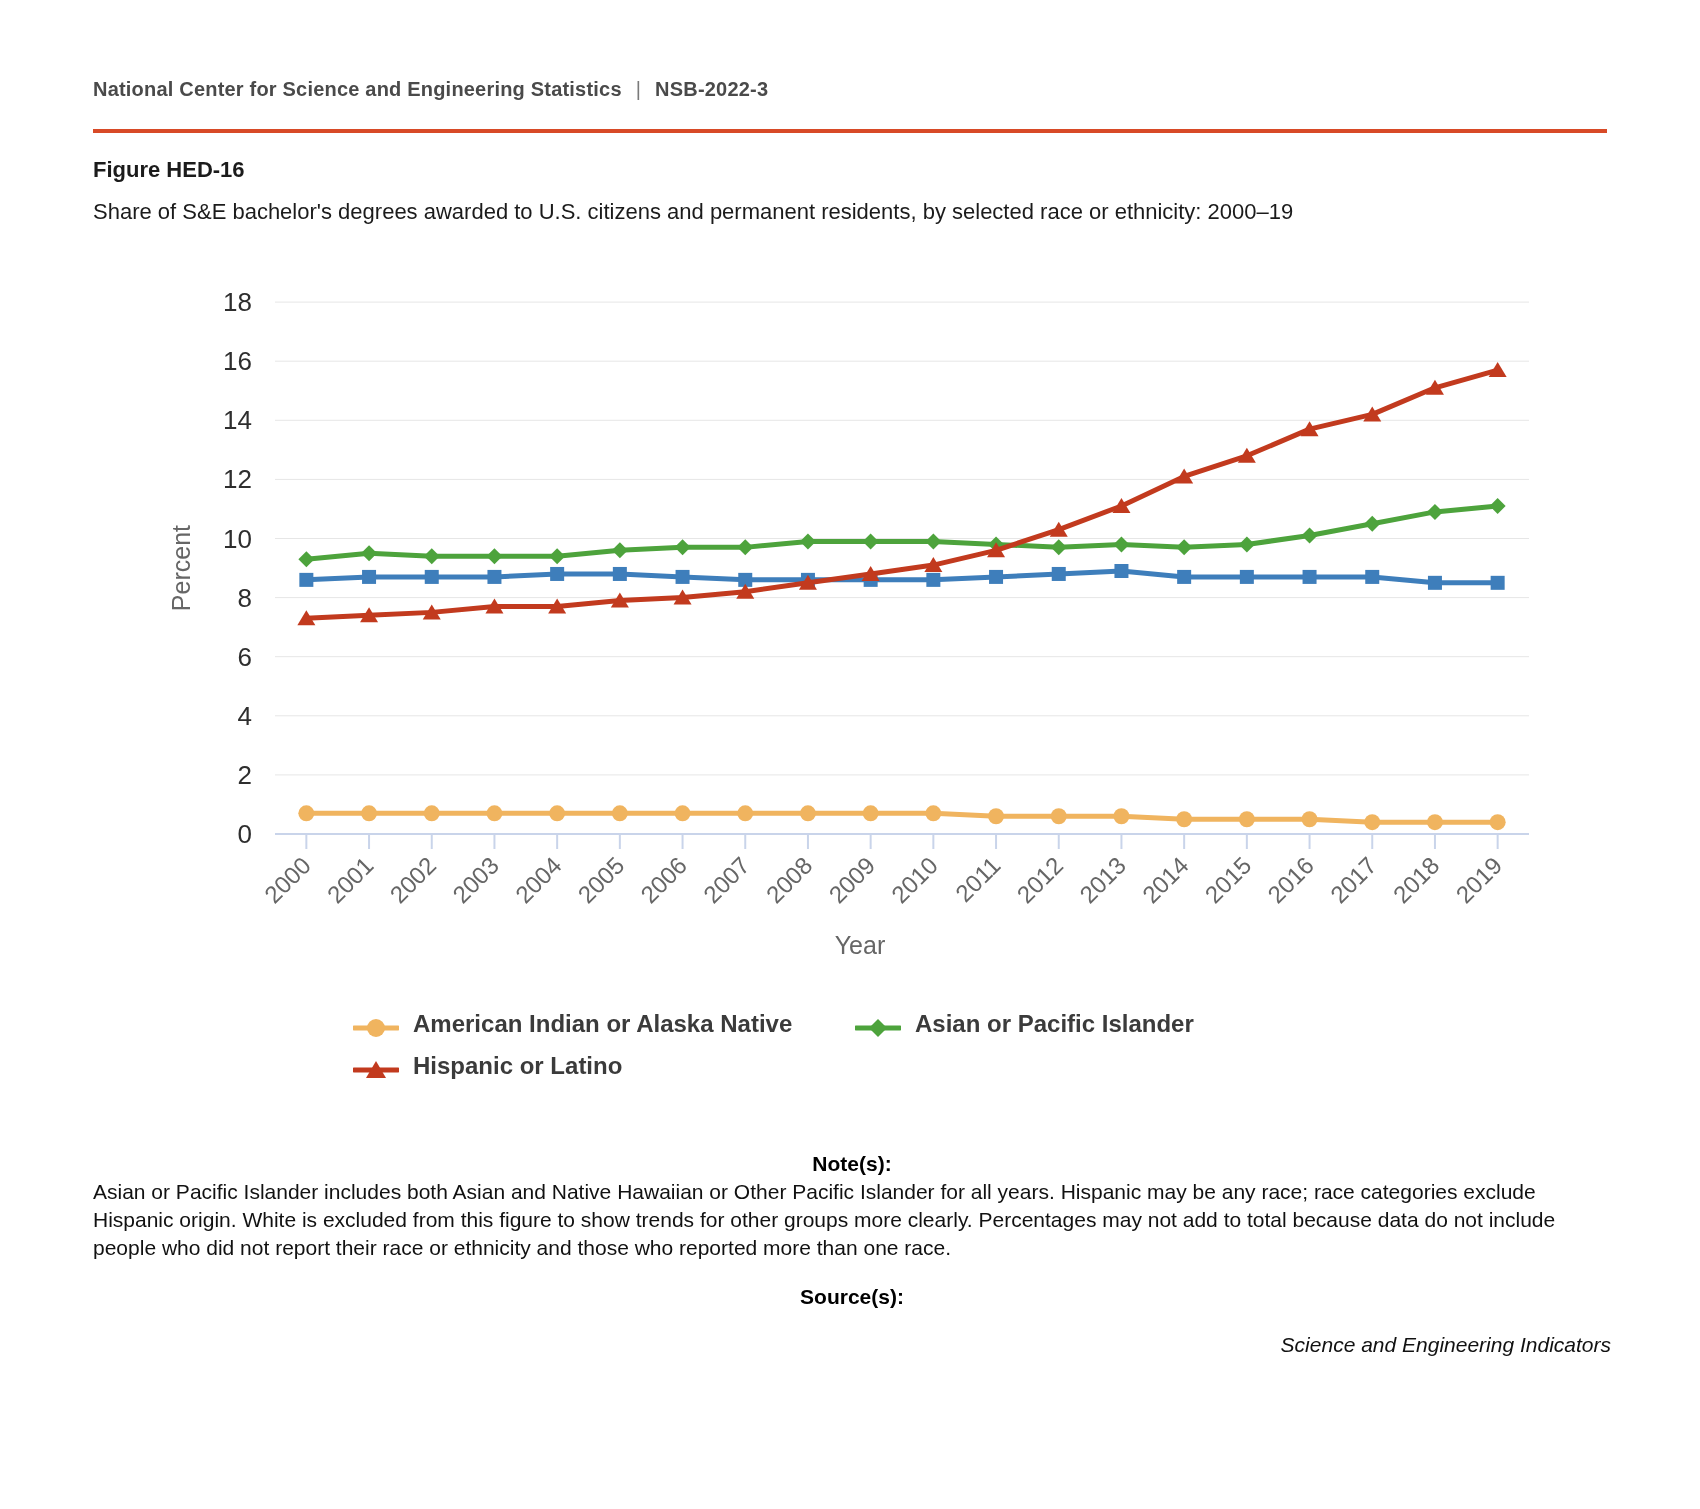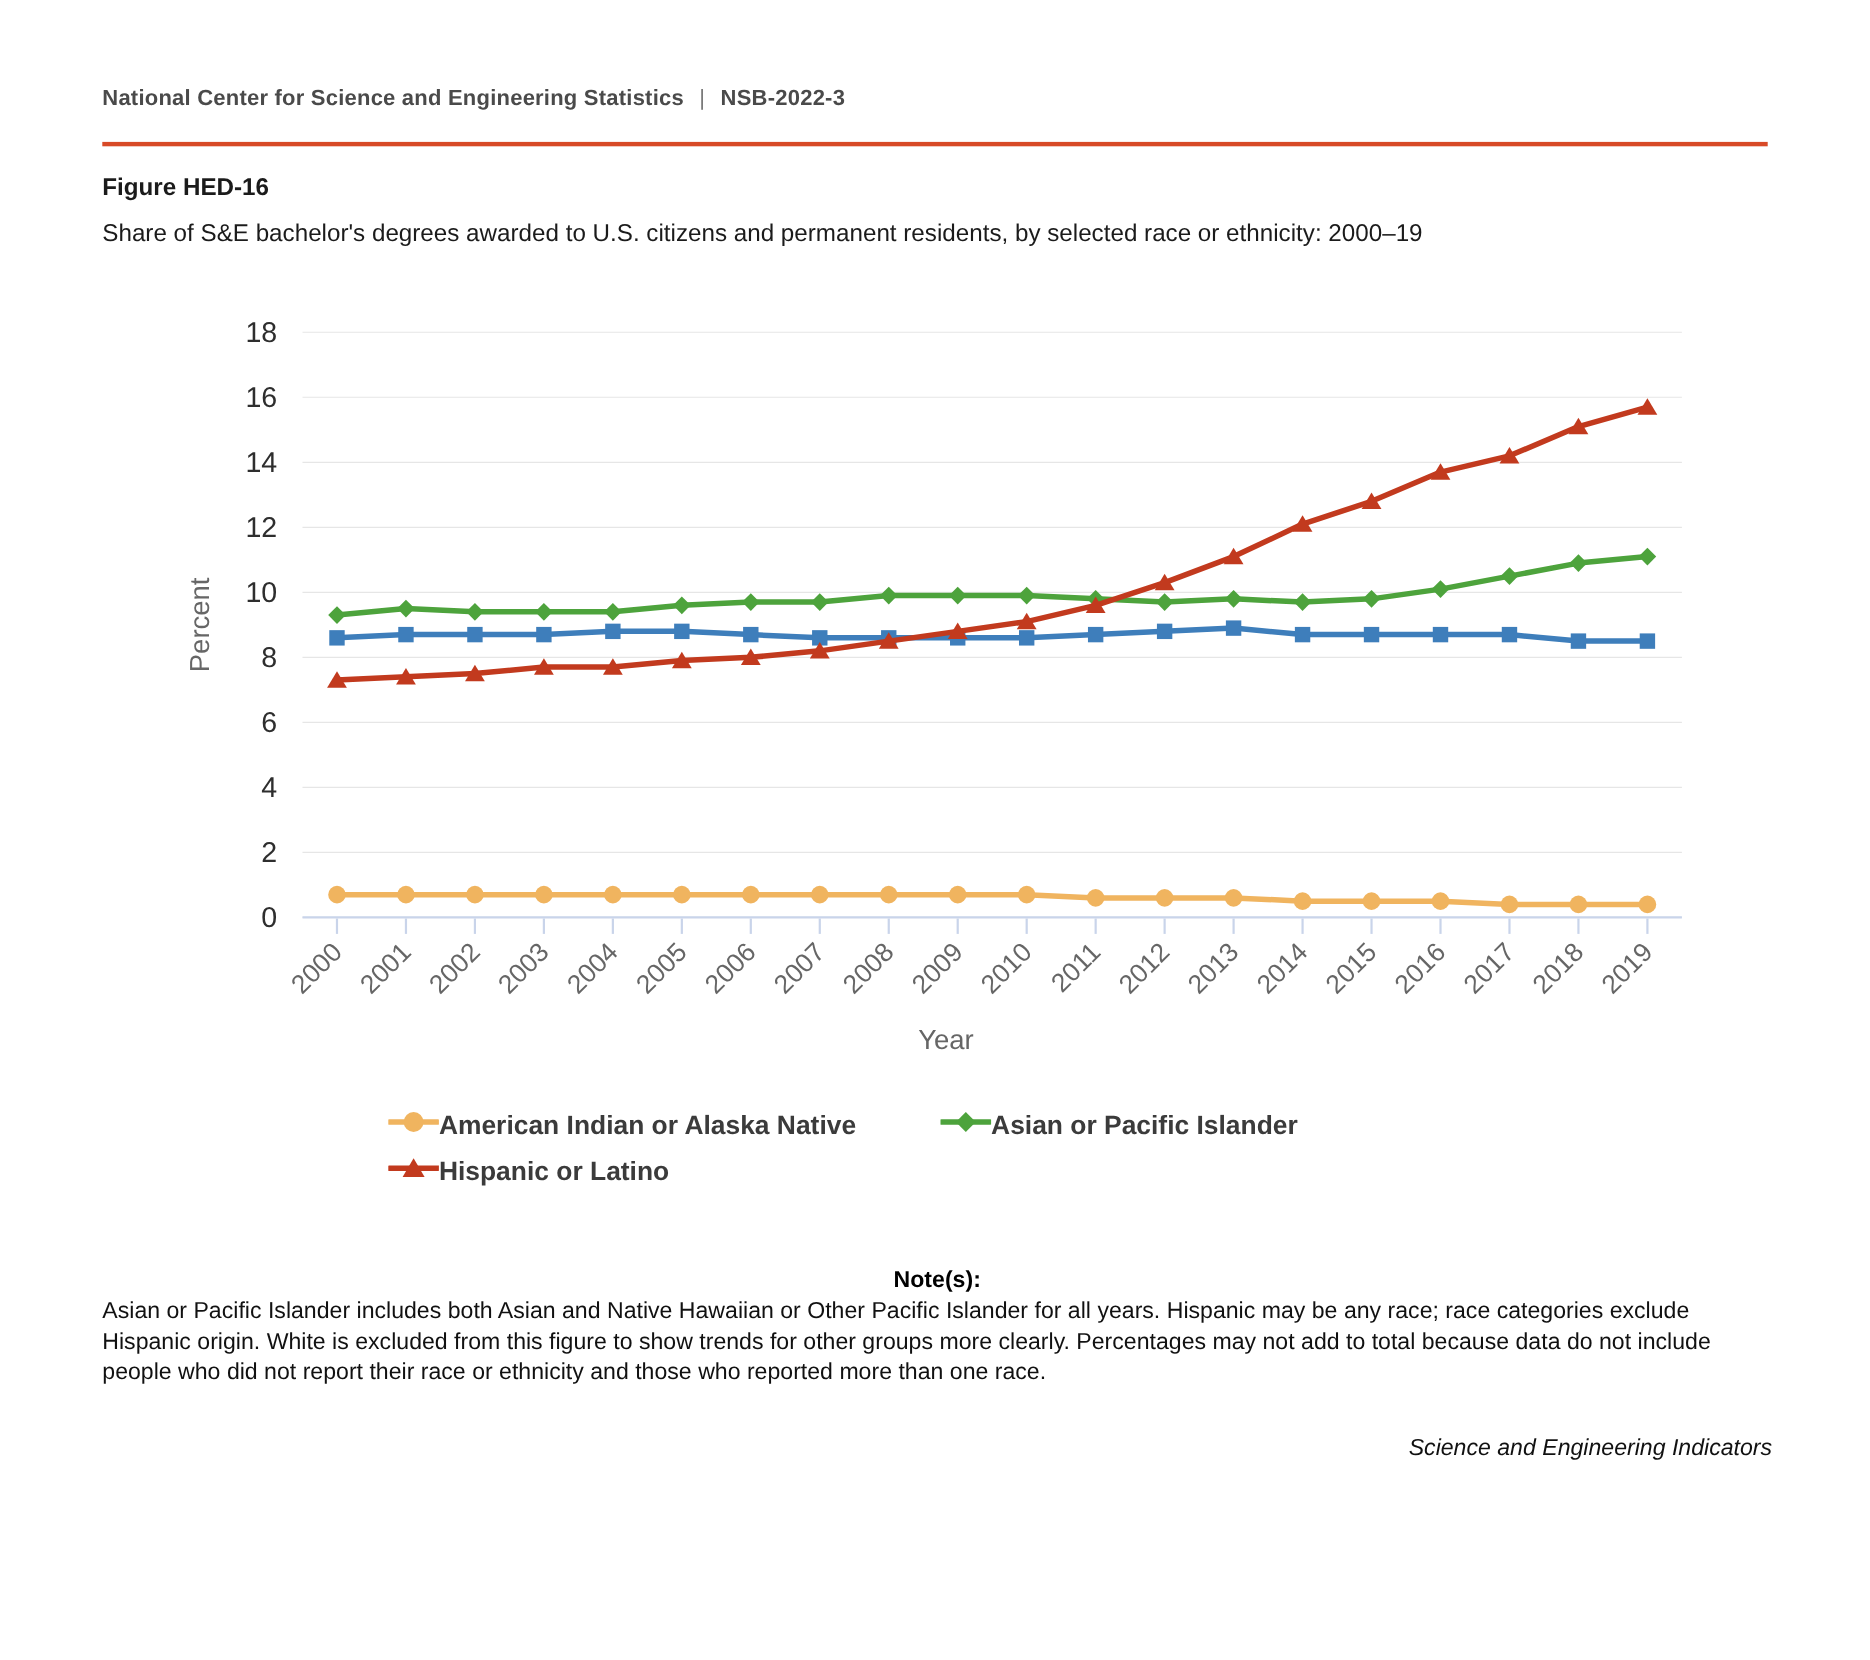--- a/index.html
+++ b/index.html
@@ -32,21 +32,21 @@
   }
   svg text{font-family:"Liberation Sans", sans-serif;}
   .chart-svg{left:0; top:0;}
   .legend{
     left:353px; top:1010px;
     display:grid;
     grid-template-columns:502px auto;
     row-gap:14px;
   }
   .legend-item{
-    display:flex; align-items:flex-start; gap:0;
+    display:flex; align-items:flex-end; gap:14px;
     cursor:pointer;
   }
   .legend-label{
     font-size:24px; font-weight:700; color:#3b3b3b;
   }
   .legend-marker{display:inline-flex; width:46px; height:20px;}
   .notes{
     left:93px; top:1150px; width:1518px;
     font-size:21px; color:#111111; line-height:1.34;
   }
@@ -256,17 +256,18 @@
           </svg>
         </span>
       <span class="legend-label">Hispanic or Latino</span>
     </div>
   </div>
 
   <div class="abs notes">
     <h4>Note(s):</h4>
     <p>Asian or Pacific Islander includes both Asian and Native Hawaiian or Other Pacific Islander for all years. Hispanic may be any race; race categories exclude Hispanic origin. White is excluded from this figure to show trends for other groups more clearly. Percentages may not add to total because data do not include people who did not report their race or ethnicity and those who reported more than one race.</p>
     <div class="block-gap"></div>
+    <h4>Source(s):</h4>
     <div class="block-gap"></div>
     <p class="pub">Science and Engineering Indicators</p>
   </div>
 
 </div>
 
 </body></html>

